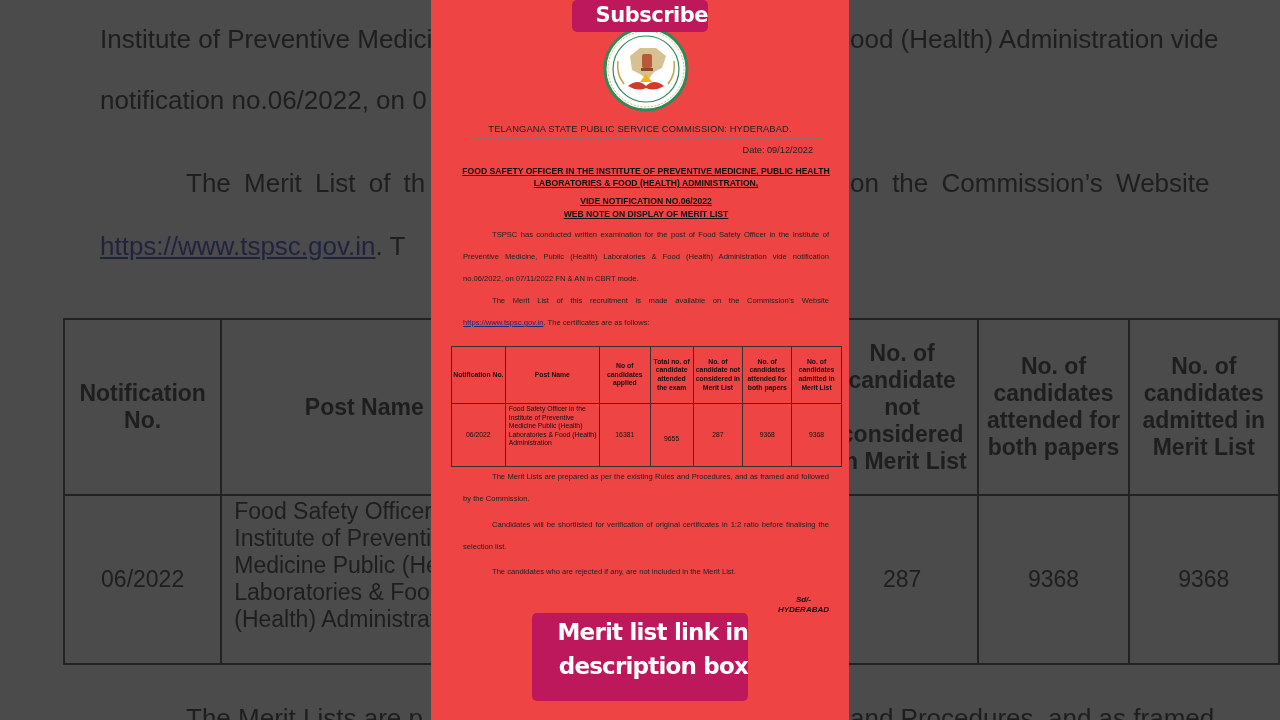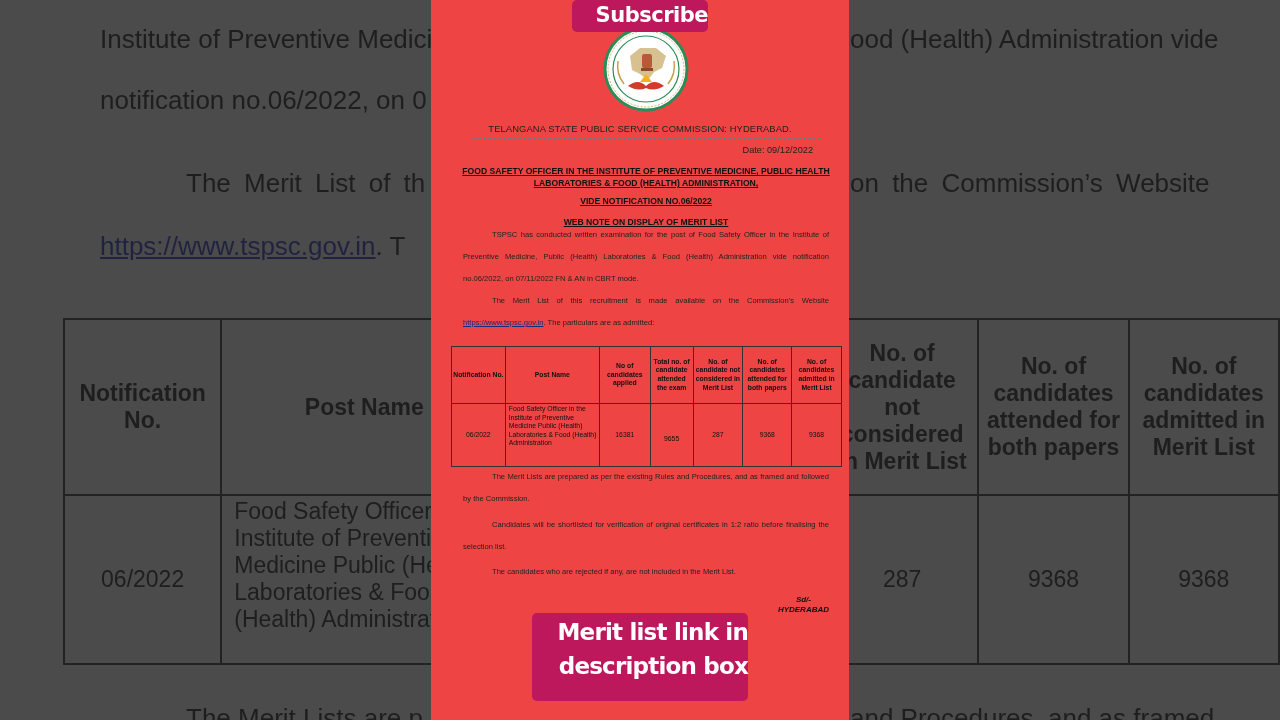--- a/index.html
+++ b/index.html
@@ -23,21 +23,21 @@
     position:absolute; left:431px; top:0; width:418px; height:720px;
     background:#ef4444; overflow:hidden;
   }
   .logo { position:absolute; left:169px; top:26px; width:92px; height:86px; }
   .org { position:absolute; left:0; right:0; top:123px; text-align:center; font-size:9.4px; color:#222; letter-spacing:0.1px; }
   .dash { position:absolute; left:42px; right:28px; top:138px; border-top:1px dashed #777; }
   .date { position:absolute; right:36px; top:145px; font-size:9.2px; color:#222; }
   .heading { position:absolute; left:30px; right:18px; text-align:center; font-size:8.6px; font-weight:bold; color:#111; text-decoration:underline; line-height:12px; }
   .h1 { top:165px; }
   .h2 { top:195px; }
-  .h3 { top:216px; }
+  .h3 { top:208px; }
   .para { position:absolute; left:32px; right:20px; font-size:7.6px; color:#222; line-height:22px; text-align:justify; text-align-last:left; }
   .p1 { top:224px; text-indent:29px; }
   .p2 { top:290px; text-indent:29px; }
   .p3 { top:466px; text-indent:29px; }
   .p4 { top:514px; text-indent:29px; }
   .p5 { top:561px; text-indent:29px; }
   .link { color:#1a2a7a; text-decoration:underline; }
 
   .mtable { position:absolute; left:20px; top:346px; border-collapse:collapse; width:391px; }
   .mtable th, .mtable td { border:0.8px solid #333; font-size:6.8px; color:#111; text-align:center; vertical-align:middle; padding:0 1px; }
@@ -109,21 +109,21 @@
   <div class="org">TELANGANA STATE PUBLIC SERVICE COMMISSION: HYDERABAD.</div>
   <div class="dash"></div>
   <div class="date">Date: 09/12/2022</div>
 
   <div class="heading h1">FOOD SAFETY OFFICER IN THE INSTITUTE OF PREVENTIVE MEDICINE, PUBLIC HEALTH LABORATORIES &amp; FOOD (HEALTH) ADMINISTRATION,</div>
   <div class="heading h2">VIDE NOTIFICATION NO.06/2022</div>
   <div class="heading h3">WEB NOTE ON DISPLAY OF MERIT LIST</div>
 
   <div class="para p1">TSPSC has conducted written examination for the post of Food Safety Officer in the Institute of Preventive Medicine, Public (Health) Laboratories &amp; Food (Health) Administration vide notification no.06/2022, on 07/11/2022 FN &amp; AN in CBRT mode.</div>
   <div class="para p2">
-    <span>The Merit List of this recruitment is made available on the Commission’s Website </span><span class="link">https://www.tspsc.gov.in</span><span>. The particulars are as admitted:</span>
+    <span>The Merit List of this recruitment is made available on the Commission’s Website </span><span class="link">https://www.tspsc.gov.in</span><span>. The certificates are as follows:</span>
   </div>
 
   <table class="mtable">
     <thead>
       <tr>
         <th style="width:51px;">Notification No.</th>
         <th style="width:92px;">Post Name</th>
         <th style="width:48px;">No of candidates applied</th>
         <th style="width:40px;">Total no. of candidate attended the exam</th>
         <th style="width:47px;">No. of candidate not considered in Merit List</th>

